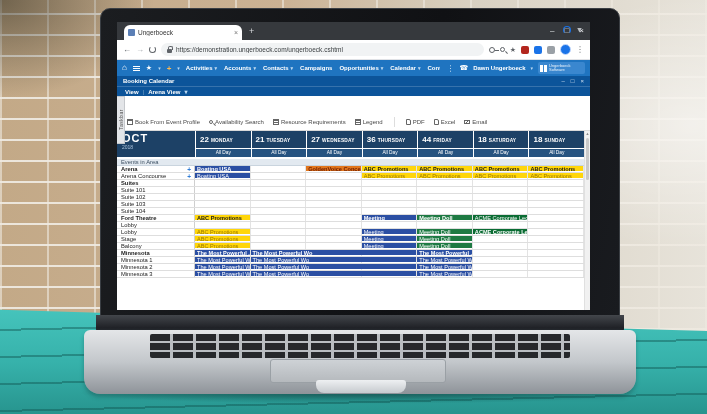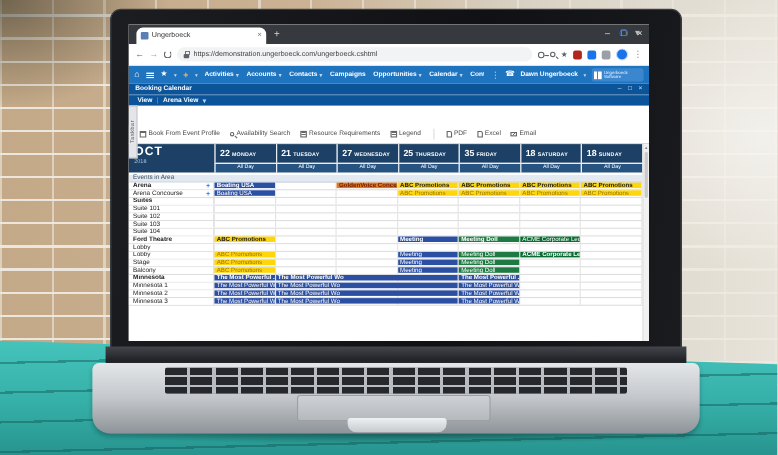--- a/index.html
+++ b/index.html
@@ -330,25 +330,25 @@
               </div>
               <div class="day-head">
                 <span class="day-num">21</span>
                 <span class="day-name">TUESDAY</span>
               </div>
               <div class="day-head">
                 <span class="day-num">27</span>
                 <span class="day-name">WEDNESDAY</span>
               </div>
               <div class="day-head">
-                <span class="day-num">25</span>
+                <span class="day-num">36</span>
                 <span class="day-name">THURSDAY</span>
               </div>
               <div class="day-head">
-                <span class="day-num">35</span>
+                <span class="day-num">44</span>
                 <span class="day-name">FRIDAY</span>
               </div>
               <div class="day-head">
                 <span class="day-num">18</span>
                 <span class="day-name">SATURDAY</span>
               </div>
               <div class="day-head">
                 <span class="day-num">18</span>
                 <span class="day-name">SUNDAY</span>
               </div>

